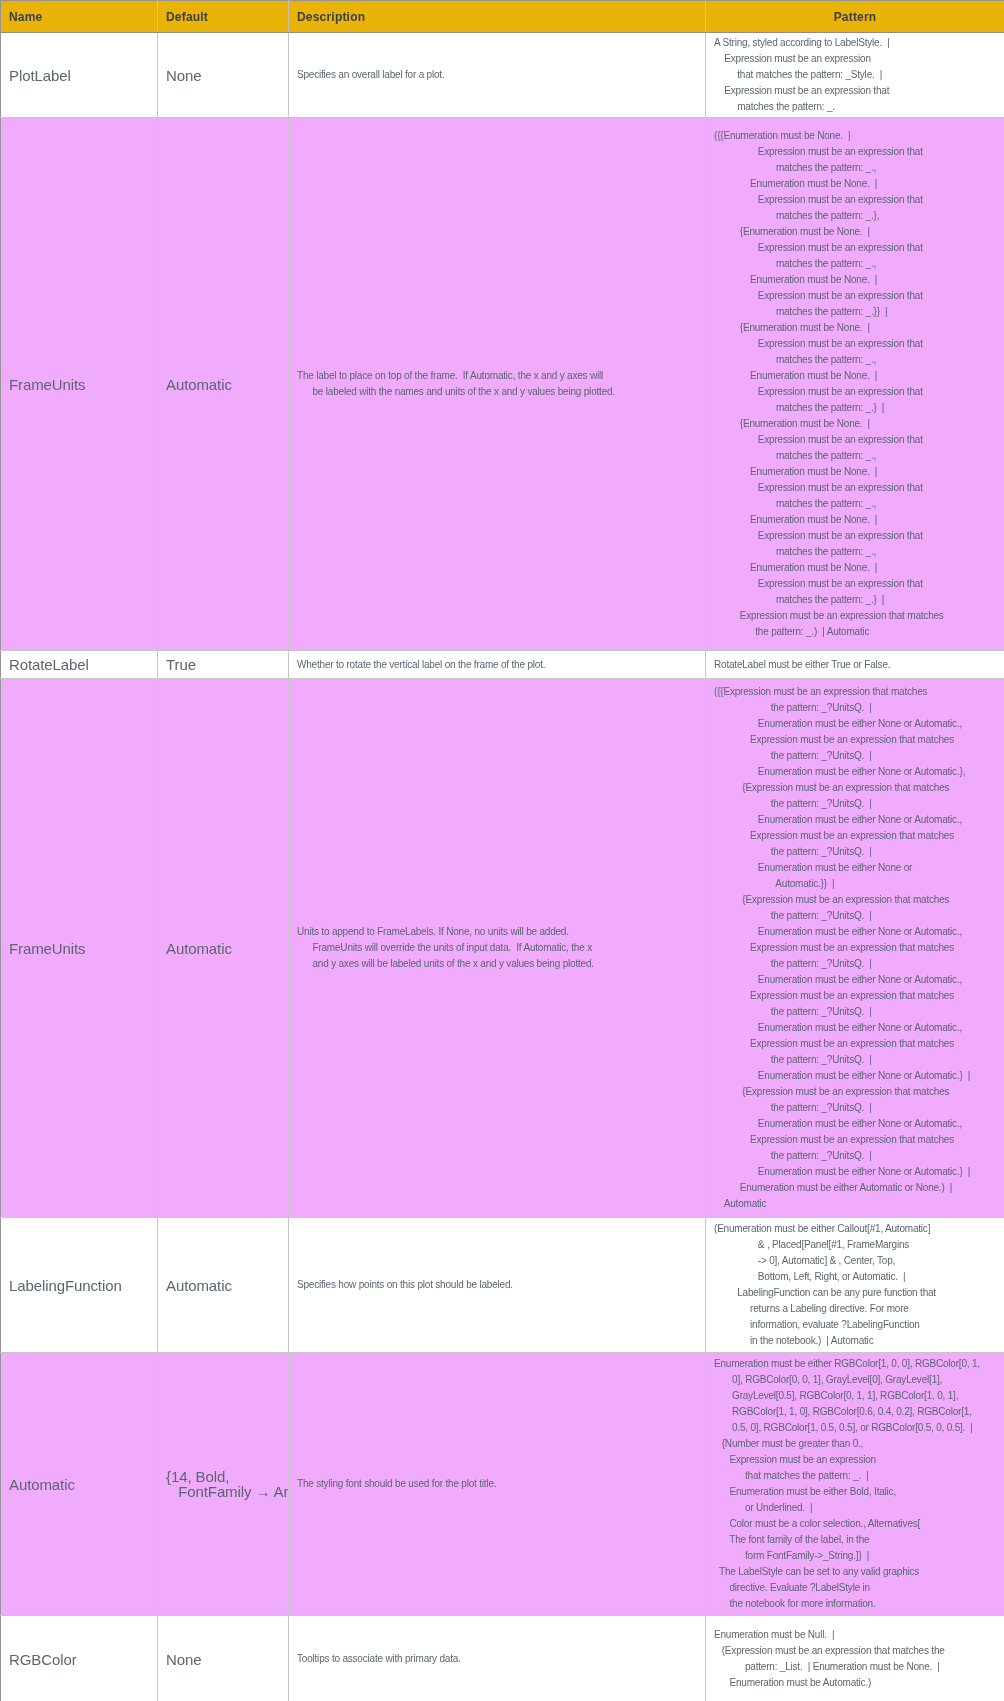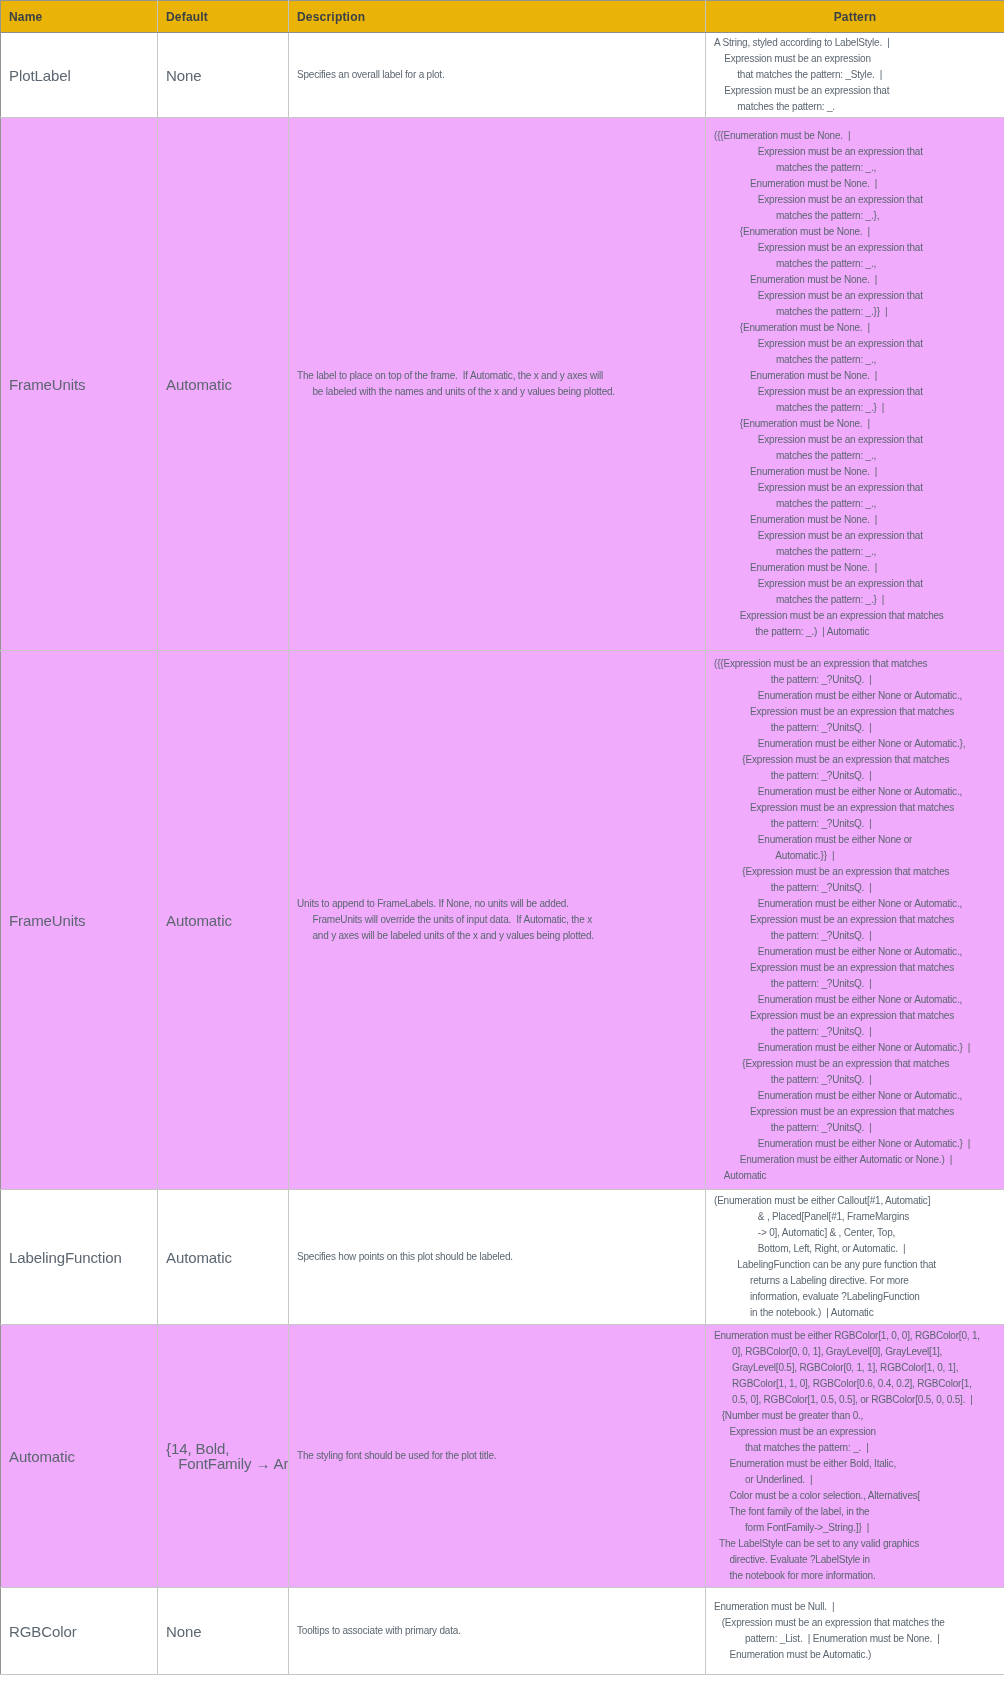--- a/index.html
+++ b/index.html
@@ -83,20 +83,26 @@
                         matches the pattern: _.,
               Enumeration must be None.  |
                  Expression must be an expression that
                         matches the pattern: _.,
               Enumeration must be None.  |
                  Expression must be an expression that
                         matches the pattern: _.}  |
           Expression must be an expression that matches
                 the pattern: _.)  | Automatic</td>
     </tr>
+    <tr class="r2">
+      <td class="name">RotateLabel</td>
+      <td class="default">True</td>
+      <td class="desc">Whether to rotate the vertical label on the frame of the plot.</td>
+      <td class="pattern">RotateLabel must be either True or False.</td>
+    </tr>
     <tr class="r3 shaded">
       <td class="name">FrameUnits</td>
       <td class="default">Automatic</td>
       <td class="desc">Units to append to FrameLabels. If None, no units will be added.
       FrameUnits will override the units of input data.  If Automatic, the x
       and y axes will be labeled units of the x and y values being plotted.</td>
       <td class="pattern">({{Expression must be an expression that matches
                       the pattern: _?UnitsQ.  |
                  Enumeration must be either None or Automatic.,
               Expression must be an expression that matches

